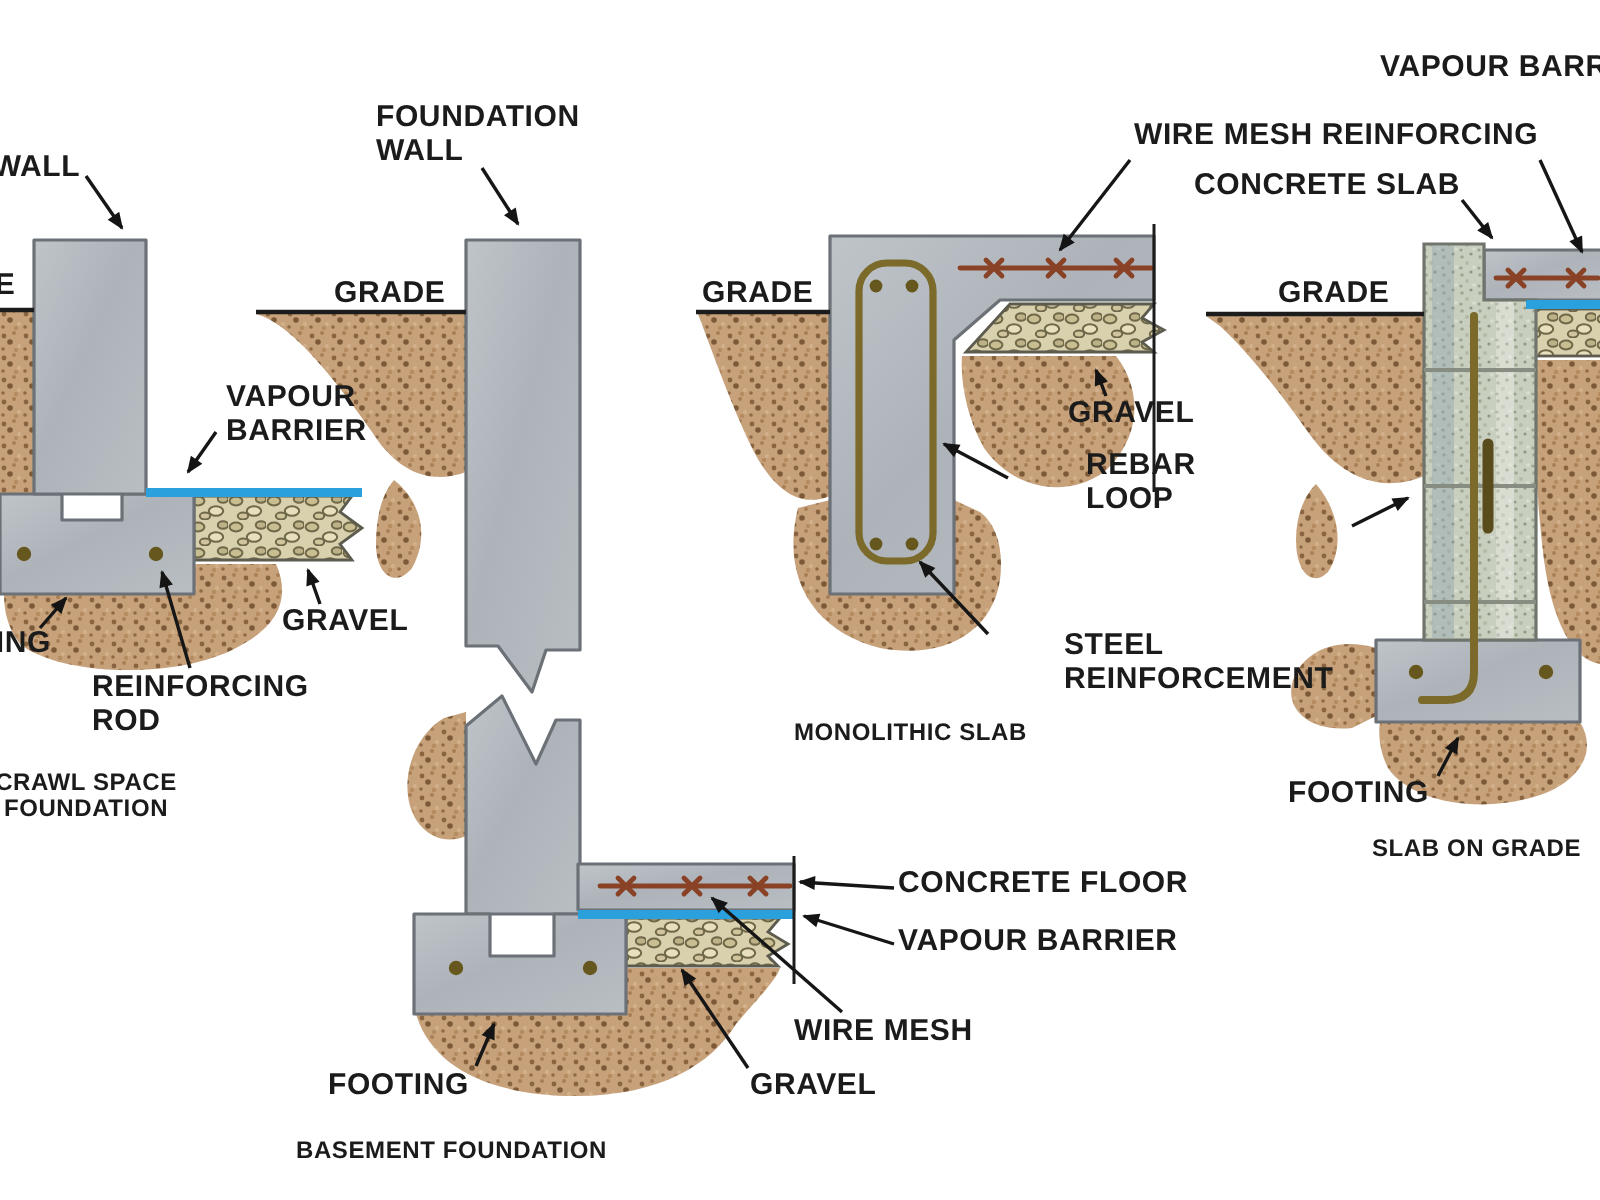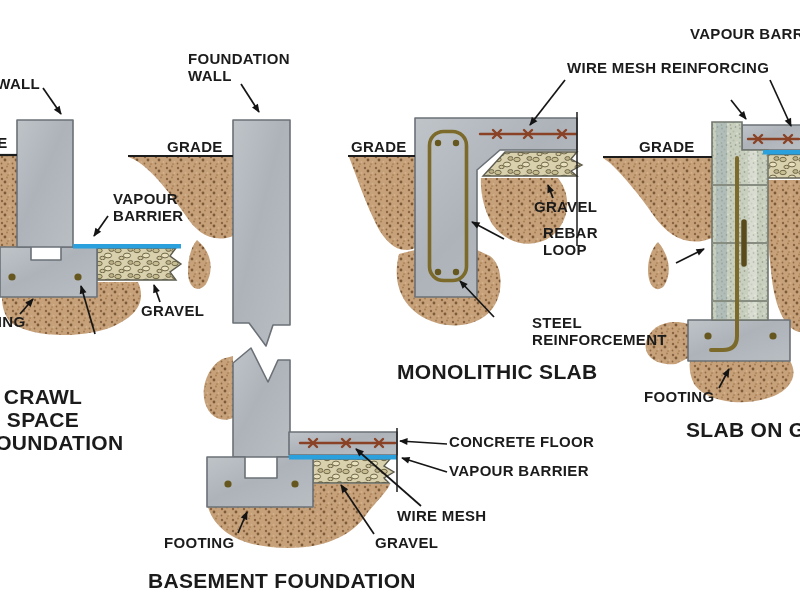--- a/index.html
+++ b/index.html
@@ -2,21 +2,21 @@
 <html><head>
 <meta charset="utf-8">
 <style>
   html,body{margin:0;padding:0;background:#fff;}
   #fig{position:relative;width:800px;height:600px;background:#ffffff;overflow:hidden;
        font-family:"Liberation Sans",sans-serif;}
   #scene{position:absolute;left:0;top:0;}
   .lbl{position:absolute;font:700 15px/1.1 "Liberation Sans",sans-serif;color:#1b1b1b;
        letter-spacing:.3px;white-space:nowrap;}
   .wrap{white-space:normal;}
-  .ttl{font-size:21px;letter-spacing:.3px;}
+  .ttl{font-size:12px;letter-spacing:.3px;}
   .ctr{text-align:center;}
   .rgt{text-align:right;}
 </style>
 </head>
 <body>
 
 <div id="fig">
 
 <svg id="scene" width="800" height="600" viewBox="0 0 800 600">
   <defs>
@@ -183,36 +183,38 @@
     <line x1="676" y1="263" x2="704" y2="249"></line>
     <line x1="719" y1="388" x2="729" y2="369"></line>
   </g>
 </svg>
 
 <div class="lbl" style="left:-110px;top:76px;">FOUNDATION WALL</div>
 <div class="lbl" style="left:-48px;top:135px;">GRADE</div>
 <div class="lbl wrap" style="left:113px;top:191px;width:72px;">VAPOUR BARRIER</div>
 <div class="lbl" style="left:141px;top:303px;">GRAVEL</div>
 <div class="lbl" style="left:-45px;top:314px;">FOOTING</div>
+<div class="lbl wrap" style="left:46px;top:336px;width:112px;">REINFORCING ROD</div>
 <div class="lbl ttl wrap ctr" style="left:-18px;top:385px;width:122px;">CRAWL SPACE FOUNDATION</div>
 
 <div class="lbl wrap" style="left:188px;top:51px;width:104px;">FOUNDATION WALL</div>
 <div class="lbl" style="left:167px;top:139px;">GRADE</div>
 <div class="lbl" style="left:449px;top:434px;">CONCRETE FLOOR</div>
 <div class="lbl" style="left:449px;top:463px;">VAPOUR BARRIER</div>
 <div class="lbl" style="left:397px;top:508px;">WIRE MESH</div>
 <div class="lbl" style="left:375px;top:535px;">GRAVEL</div>
 <div class="lbl" style="left:164px;top:535px;">FOOTING</div>
 <div class="lbl ttl" style="left:148px;top:569px;text-align:right;">BASEMENT FOUNDATION</div>
 
 <div class="lbl" style="left:351px;top:139px;">GRADE</div>
 <div class="lbl" style="left:567px;top:60px;">WIRE MESH REINFORCING</div>
 <div class="lbl" style="left:534px;top:199px;">GRAVEL</div>
 <div class="lbl wrap" style="left:507px;top:225px;width:64px;margin-left:36px;">REBAR LOOP</div>
 <div class="lbl wrap" style="left:499px;top:315px;width:140px;margin-left:33px;">STEEL REINFORCEMENT</div>
 <div class="lbl ttl" style="left:397px;top:360px;">MONOLITHIC SLAB</div>
 
 <div class="lbl" style="left:690px;top:26px;">VAPOUR BARRIER</div>
+<div class="lbl" style="left:597px;top:85px;">CONCRETE SLAB</div>
 <div class="lbl" style="left:639px;top:139px;">GRADE</div>
 <div class="lbl" style="left:644px;top:389px;">FOOTING</div>
 <div class="lbl ttl" style="left:686px;top:418px;">SLAB ON GRADE</div>
 
 </div>
 
 </body></html>

